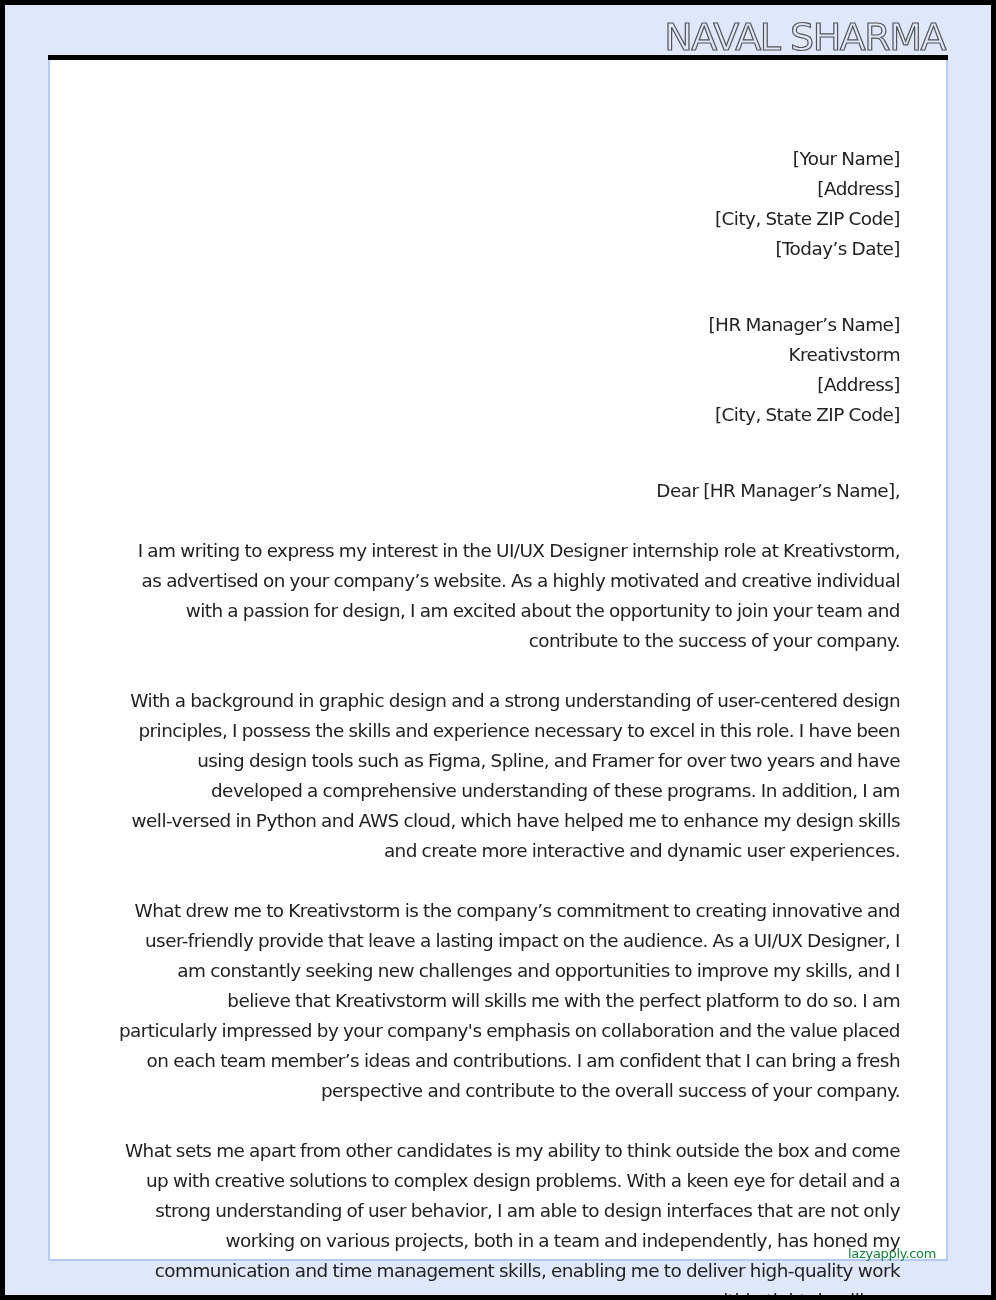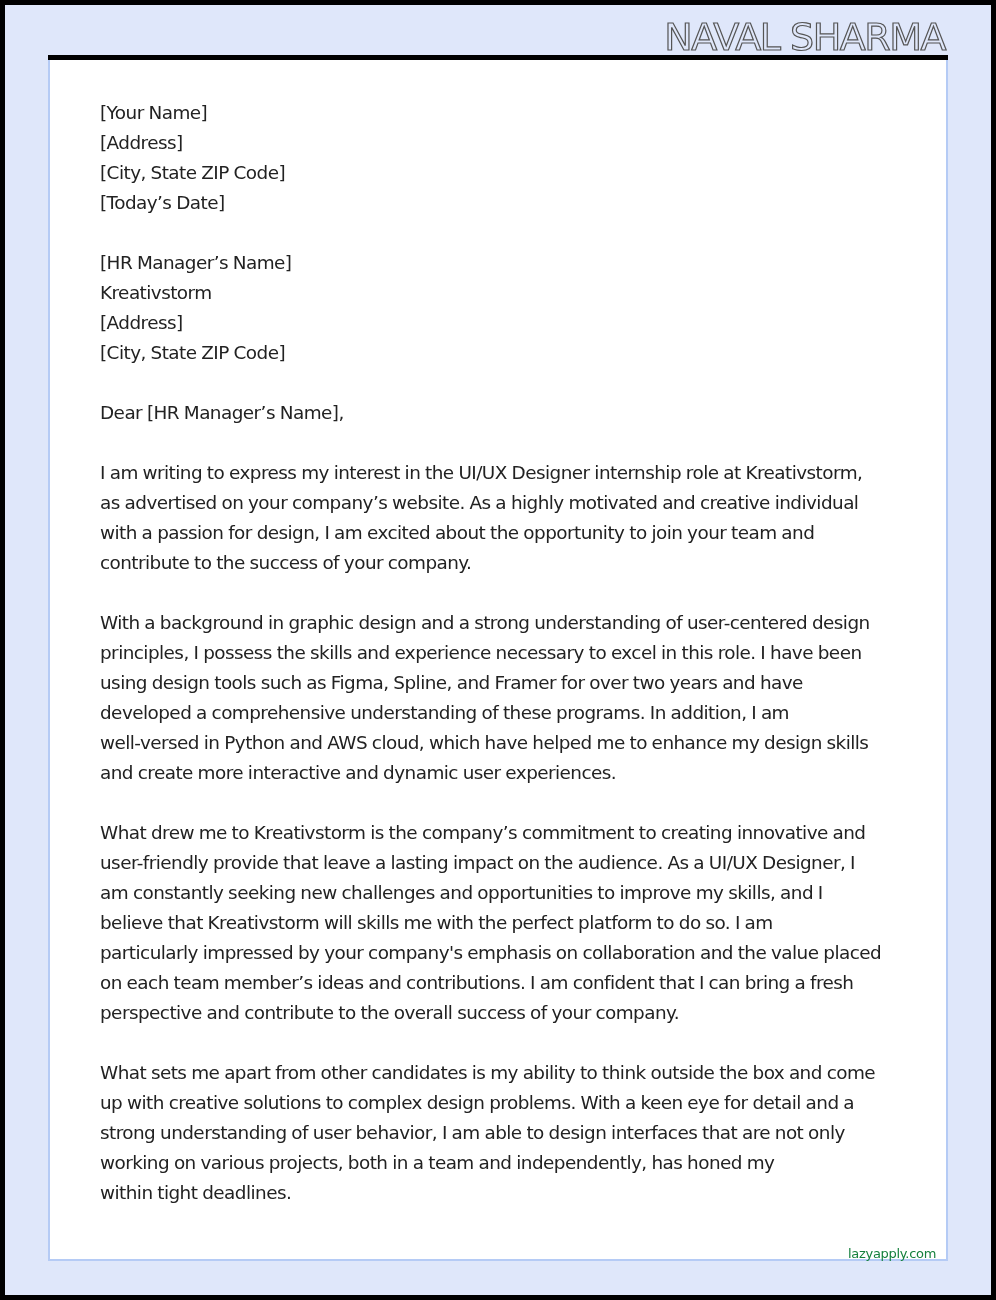--- a/index.html
+++ b/index.html
@@ -14,20 +14,21 @@
       font-family: "DejaVu Sans", sans-serif;
     }
     .frame {
       position: absolute;
       left: 5px;
       top: 5px;
       width: 986px;
       height: 1290px;
       background: #dfe7fa;
       overflow: hidden;
+      text-align: right;
     }
     .name-header {
       position: absolute;
       right: 46px;
       top: 10px;
       font-family: "DejaVu Sans", sans-serif;
       font-size: 38px;
       font-weight: normal;
       letter-spacing: -1.5px;
       color: #dfe7fa;
@@ -59,21 +60,21 @@
       top: 93px;
       width: 800px;
       font-family: "DejaVu Sans", sans-serif;
       font-size: 18.4px;
       line-height: 30px;
       color: #222222;
       letter-spacing: -0.55px;
       word-spacing: -0.5px;
     }
     .letter .line { display: block; white-space: nowrap; }
-    .block { margin-bottom: 30px; }
+    .block { margin-bottom: 30px; margin-top: 46px; }
     .para { margin-bottom: 30px; }
     .watermark {
       position: absolute;
       right: 55px;
       top: 1240px;
       font-family: "DejaVu Sans", sans-serif;
       font-size: 13px;
       color: #15803d;
       letter-spacing: -0.3px;
       line-height: 18px;
@@ -134,20 +135,21 @@
       <span class="line">particularly impressed by your company's emphasis on collaboration and the value placed</span>
       <span class="line">on each team member’s ideas and contributions. I am confident that I can bring a fresh</span>
       <span class="line">perspective and contribute to the overall success of your company.</span>
     </div>
 
     <div class="para">
       <span class="line">What sets me apart from other candidates is my ability to think outside the box and come</span>
       <span class="line">up with creative solutions to complex design problems. With a keen eye for detail and a</span>
       <span class="line">strong understanding of user behavior, I am able to design interfaces that are not only</span>
       <span class="line">working on various projects, both in a team and independently, has honed my</span>
+      <span class="line">communication and time management skills, enabling me to deliver high-quality work</span>
       <span class="line">within tight deadlines.</span>
     </div>
 
   </div>
 
   <div class="watermark">lazyapply.com</div>
 
 </div>
 
 </body></html>

